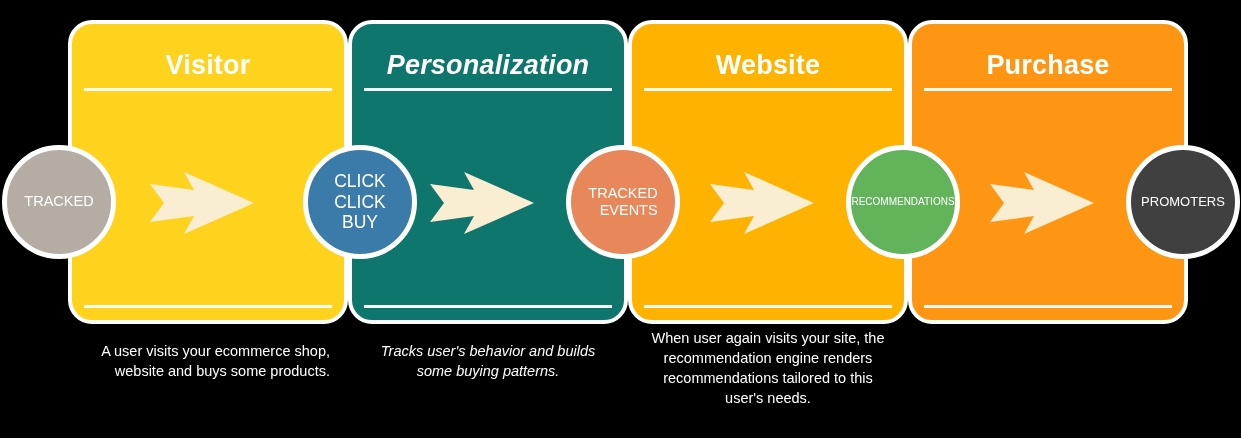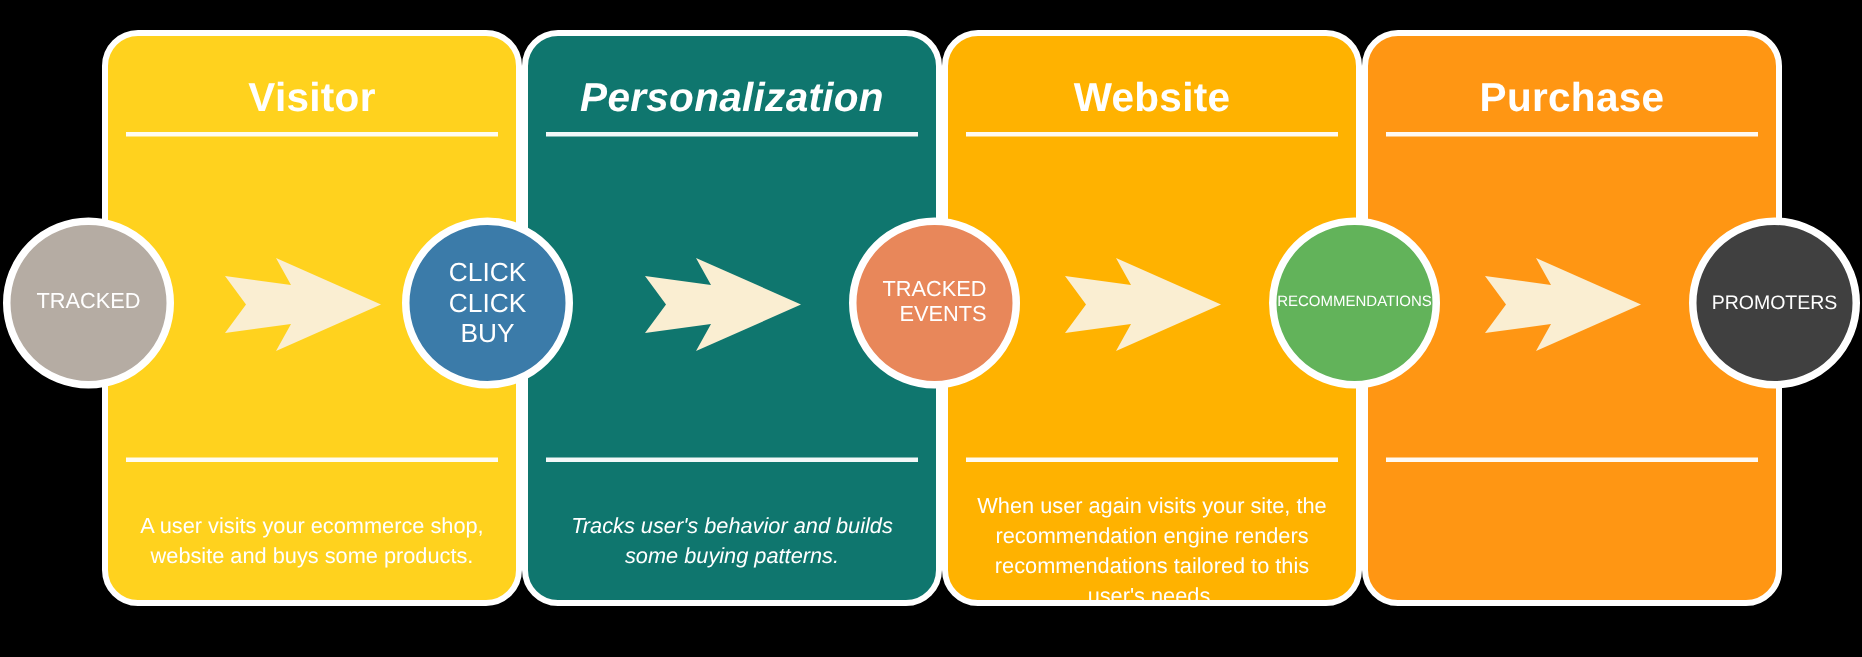--- a/index.html
+++ b/index.html
@@ -8,21 +8,21 @@
     background:#000; overflow:hidden;
     font-family:"Liberation Sans", sans-serif;
   }
   #stage { position:relative; width:1241px; height:438px; }
 
   
   .panel {
     position:absolute;
     top:20px;
     width:280px;
-    height:384px;
+    height:304px;
     border-radius:24px;
     border:4px solid #ffffff;
   }
   .panel-title {
     position:absolute;
     top:26px; left:0; right:0;
     text-align:center;
     color:#ffffff;
     font-size:27px;
     font-weight:bold;
@@ -39,40 +39,40 @@
   .rule-bottom { top:281px; }
   .panel-desc {
     position:absolute;
     left:14px; right:14px;
     top:300px;
     text-align:center;
     color:#ffffff;
     font-size:14.5px;
     line-height:20px;
   }
-  .panel-desc.d1 { top:317px; }
+  .panel-desc.d1 { top:317px;text-align:right; }
   .panel-desc.d2 { top:317px; }
   .panel-desc.d3 { top:304px; }
   .panel-desc.d4 { top:311px; }
 
   
   .node {
     position:absolute;
     border-radius:50%;
     border:5px solid #ffffff;
     display:flex;
     align-items:center;
     justify-content:center;
     text-align:center;
     color:#ffffff;
     z-index:5;
   }
   .node span { display:block; line-height:1.18; }
   .n-customer { left:2px;    top:145px; width:114px; height:114px; font-size:14.5px; }
-  .n-click    { left:268px;  top:145px; width:114px; height:114px; font-size:17.5px;text-align:center; }
+  .n-click    { left:303px;  top:145px; width:114px; height:114px; font-size:17.5px;text-align:center; }
   .n-tracked  { left:566px;  top:145px; width:114px; height:114px; font-size:14.5px; }
   .n-recs     { left:846px;  top:145px; width:114px; height:114px; font-size:10px; }
   .n-prom     { left:1126px; top:145px; width:114px; height:114px; font-size:13px; }
 
   
   .arrow {
     position:absolute;
     top:170px;
     width:104px;
     height:66px;

